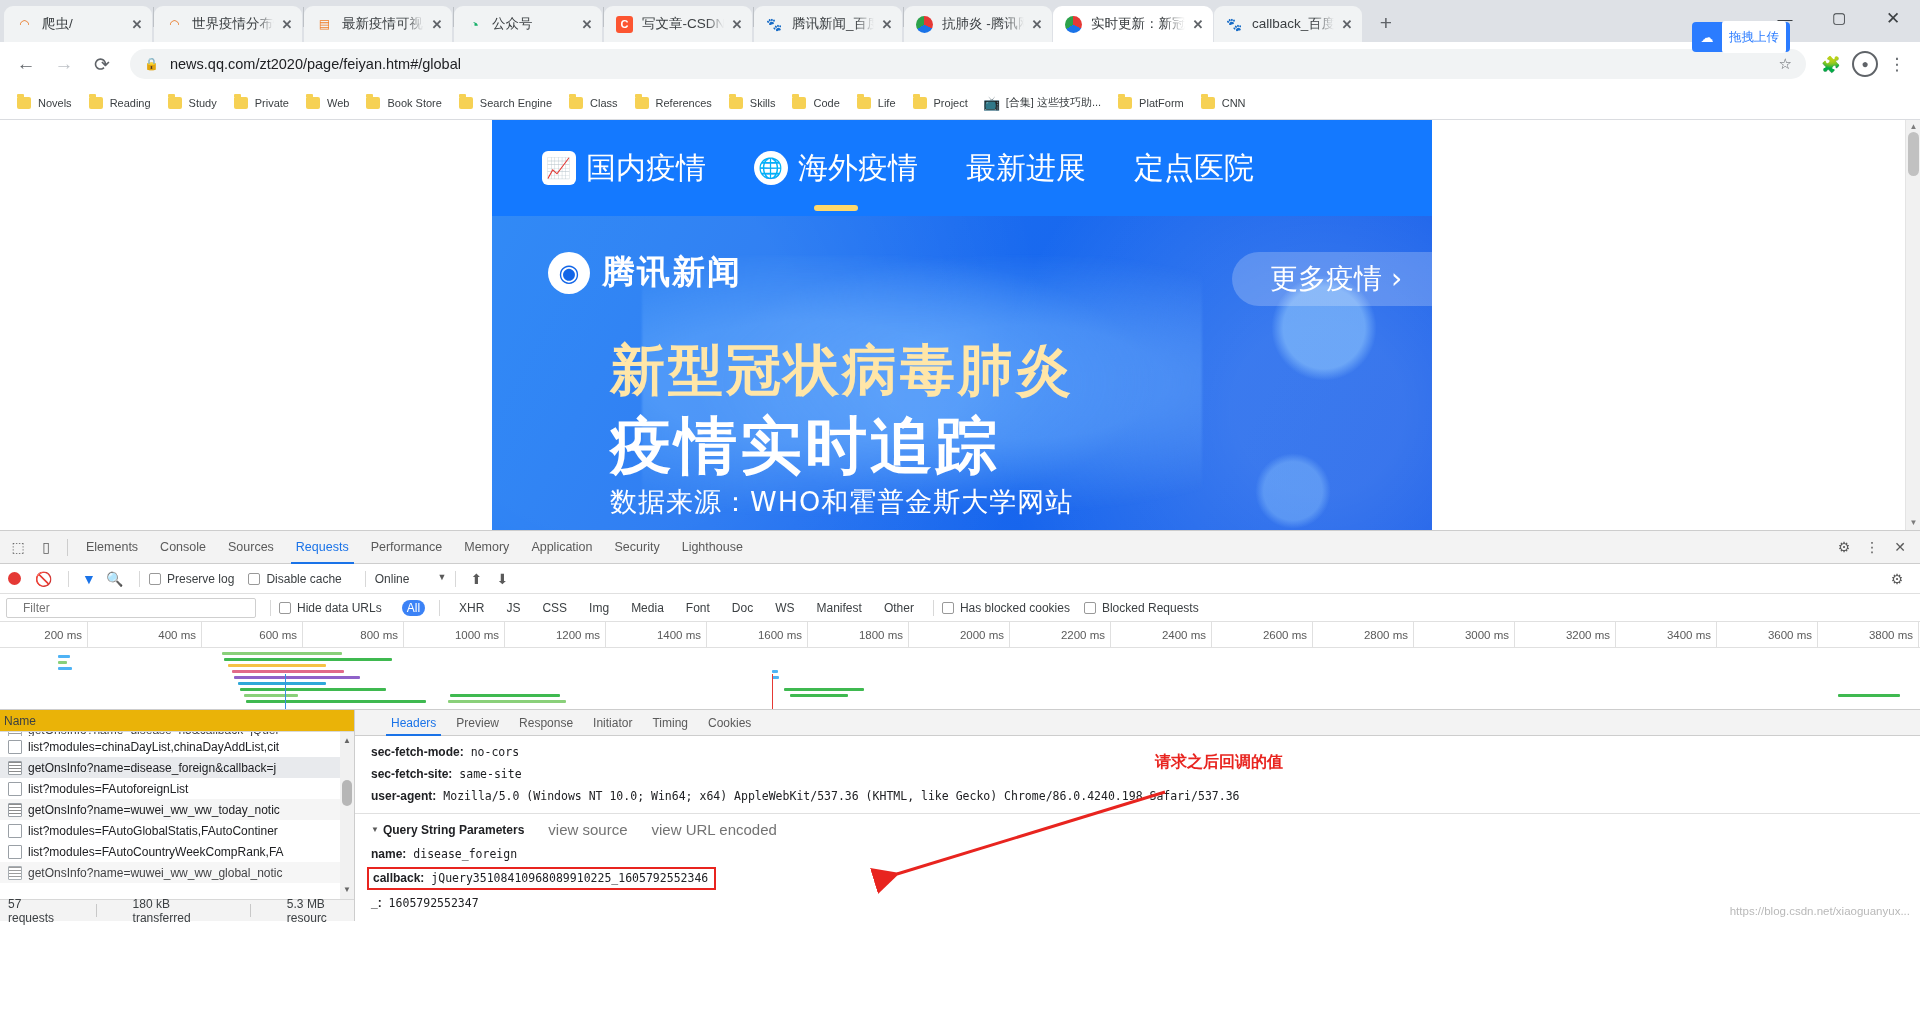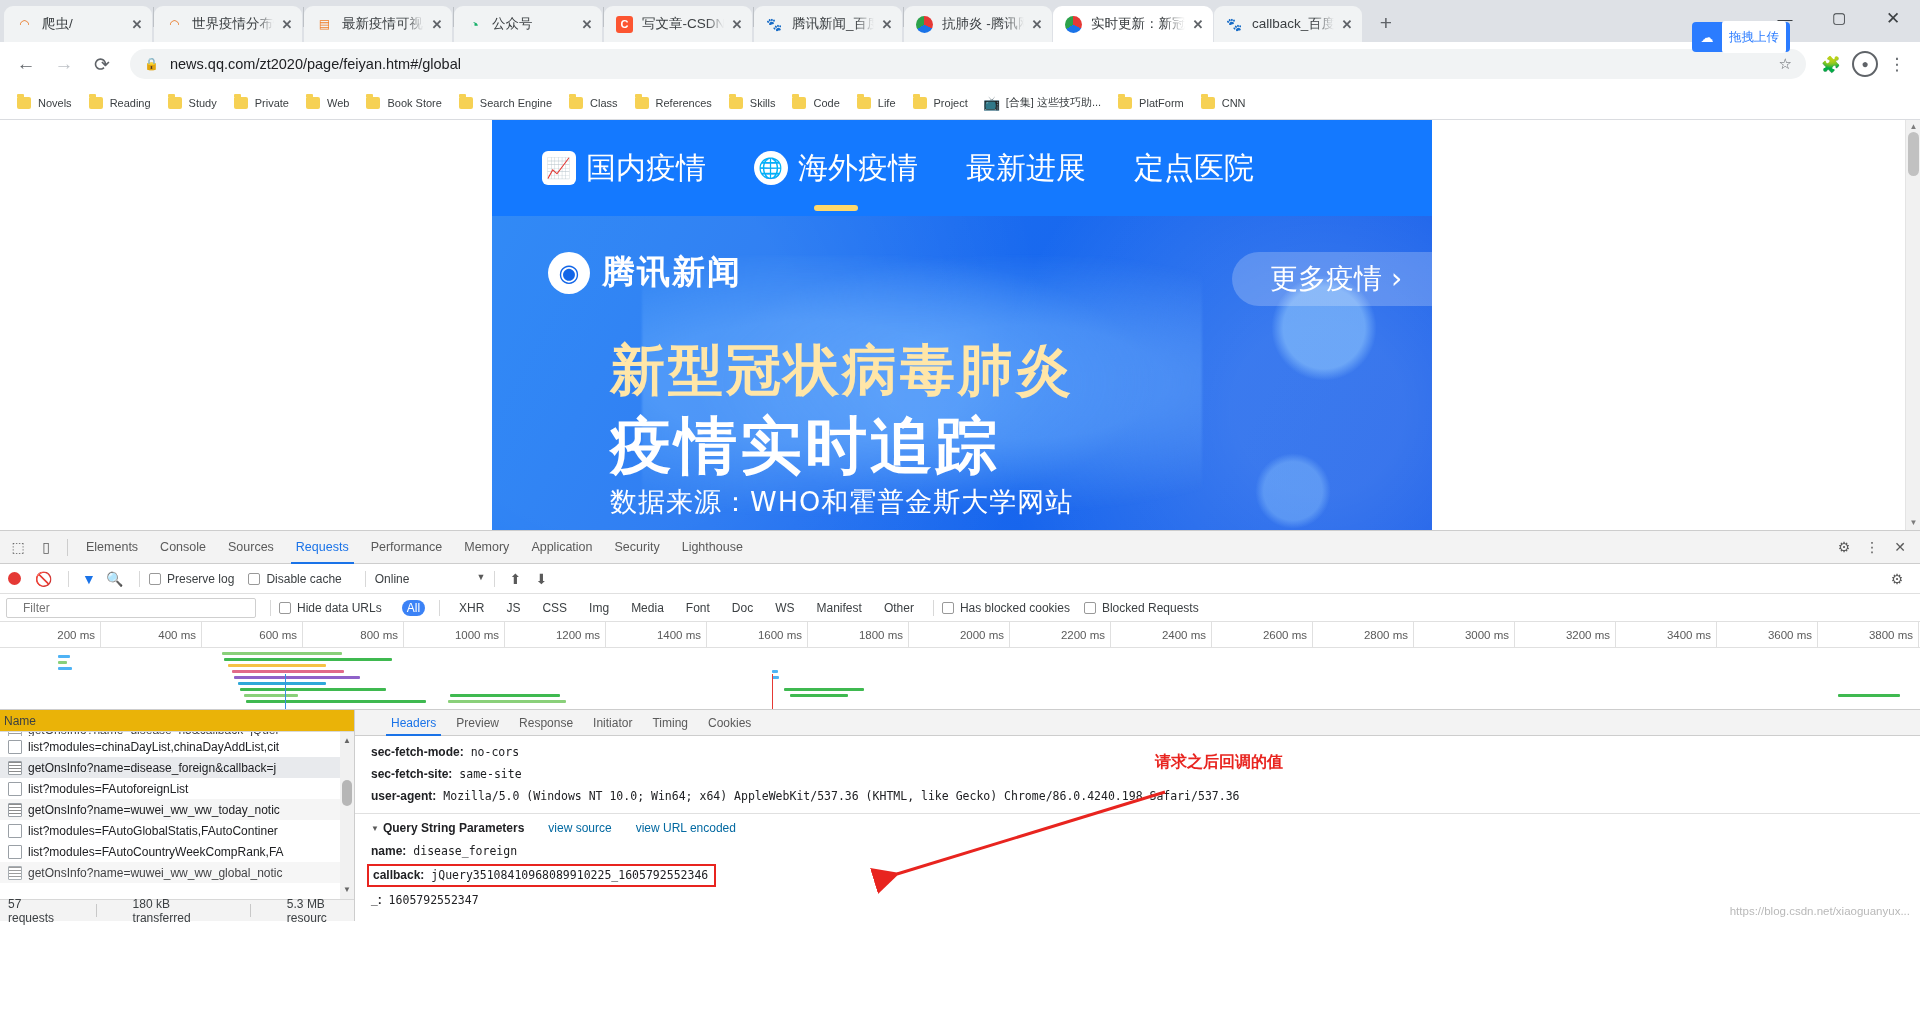--- a/index.html
+++ b/index.html
@@ -214,21 +214,21 @@
     border-bottom: 1px solid #e0e0e0; background: #fff; font-size: 12px; color: #3c4043;
   }
   .rec-dot { width: 13px; height: 13px; border-radius: 50%; background: #e53935; margin-right: 12px; }
   .ntb-ico { width: 22px; height: 22px; display:flex; align-items:center; justify-content:center;
              font-size: 14px; color: #5a5a5a; margin-right: 4px; }
   .ntb-ico.filter-on { color: #1a73e8; }
   .nt-sep { width: 1px; height: 16px; background: #d8d8d8; margin: 0 9px; }
   .cbox { width: 12px; height: 12px; border: 1px solid #999; border-radius: 2px;
           background: #fff; display: inline-block; margin-right: 6px; vertical-align: -2px; }
   .chk-label { font-size: 12px; color: #3c4043; margin-right: 14px; display:flex; align-items:center;}
-  .sel-online { font-size: 12px; color: #3c4043; display: flex; align-items: flex-start; gap: 39px; }
+  .sel-online { font-size: 12px; color: #3c4043; display: flex; align-items: flex-start; }
   .sel-online .caret { margin-left: 28px; font-size: 9px; color: #5a5a5a; }
 
   
   .filter-row {
     height: 28px; display: flex; align-items: center; padding: 0 0 0 6px;
     border-bottom: 1px solid #e0e0e0; background: #fff; font-size: 12px;
   }
   .filter-input {
     width: 250px; height: 20px; border: 1px solid #cfcfcf; border-radius: 2px;
     font-size: 12px; color: #9a9a9a; padding: 0 16px; line-height: 18px;
@@ -301,21 +301,21 @@
   }
   .hdr-body { padding: 5px 0 0 16px; font-size: 12px; color: #202124; position: relative; }
   .hdr-line { padding: 4px 0; font-family: "DejaVu Sans Mono", monospace; font-size: 11.5px; }
   .hdr-line .k {
     font-family: "Liberation Sans", sans-serif; font-weight: bold; font-size: 12px; color: #202124;
   }
   .hdr-sep { border-top: 1px solid #e0e0e0; margin: 6px 0 4px -16px; }
   .qsp-row { display: flex; align-items: center; padding: 3px 0 5px 0; }
   .qsp-title { font-size: 12px; font-weight: bold; color: #202124; text-align: right; }
   .qsp-caret { font-size: 8px; margin-right: 4px; color: #5a5a5a; }
-  .qsp-link { font-size: 12px; color: #0369a1; margin-left: 24px; }
+  .qsp-link { font-size: 15px; color: #737373; margin-left: 24px; }
   .callback-box {
     display: inline-block; border: 2px solid #e8241f; padding: 2px 6px 3px 4px; margin-left: -4px;
   }
   .annot {
     position: absolute; color: #e8241f; font-size: 16px; font-weight: bold; white-space: nowrap;
     font-family: "DejaVu Sans", "Liberation Sans", sans-serif;
   }
   .watermark {
     position: absolute; right: 10px; bottom: 4px; font-size: 11.5px; color: #b9b9b9;
     font-family: "Liberation Sans", sans-serif;
@@ -619,21 +619,21 @@
         <span>Has blocked cookies</span>
       </label>
       <label class="chk-label">
         <span class="cbox"></span>
         <span>Blocked Requests</span>
       </label>
     </div>
 
     <div class="overview">
       <div class="ruler">
-        <div class="tick" style="left:0px;width:101px">200 ms</div>
+        <div class="tick" style="left:0px;width:88px">200 ms</div>
         <div class="tick" style="left:101px;width:101px">400 ms</div>
         <div class="tick" style="left:202px;width:101px">600 ms</div>
         <div class="tick" style="left:303px;width:101px">800 ms</div>
         <div class="tick" style="left:404px;width:101px">1000 ms</div>
         <div class="tick" style="left:505px;width:101px">1200 ms</div>
         <div class="tick" style="left:606px;width:101px">1400 ms</div>
         <div class="tick" style="left:707px;width:101px">1600 ms</div>
         <div class="tick" style="left:808px;width:101px">1800 ms</div>
         <div class="tick" style="left:909px;width:101px">2000 ms</div>
         <div class="tick" style="left:1010px;width:101px">2200 ms</div>

